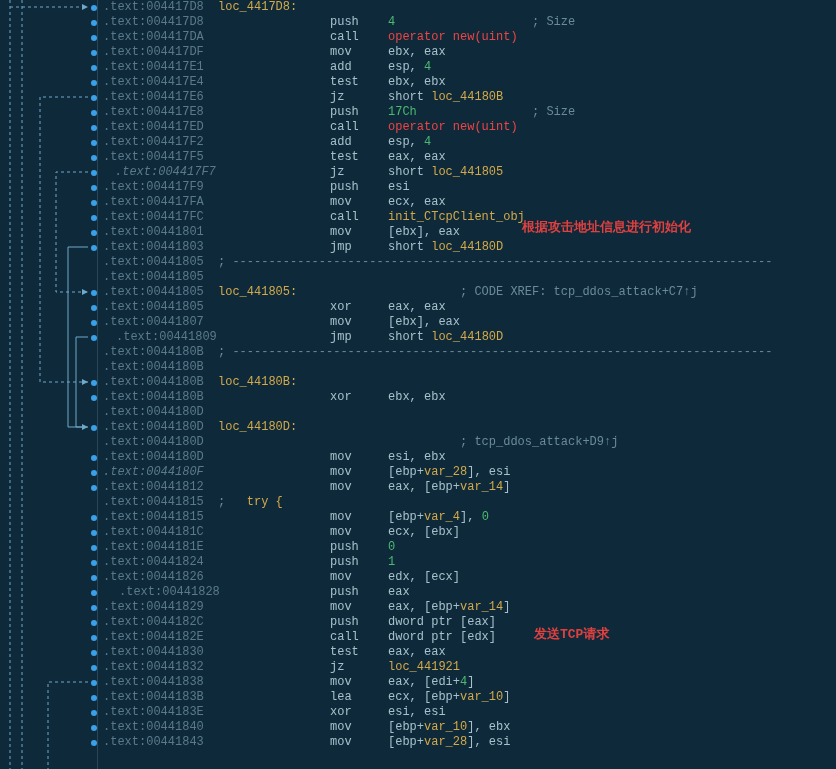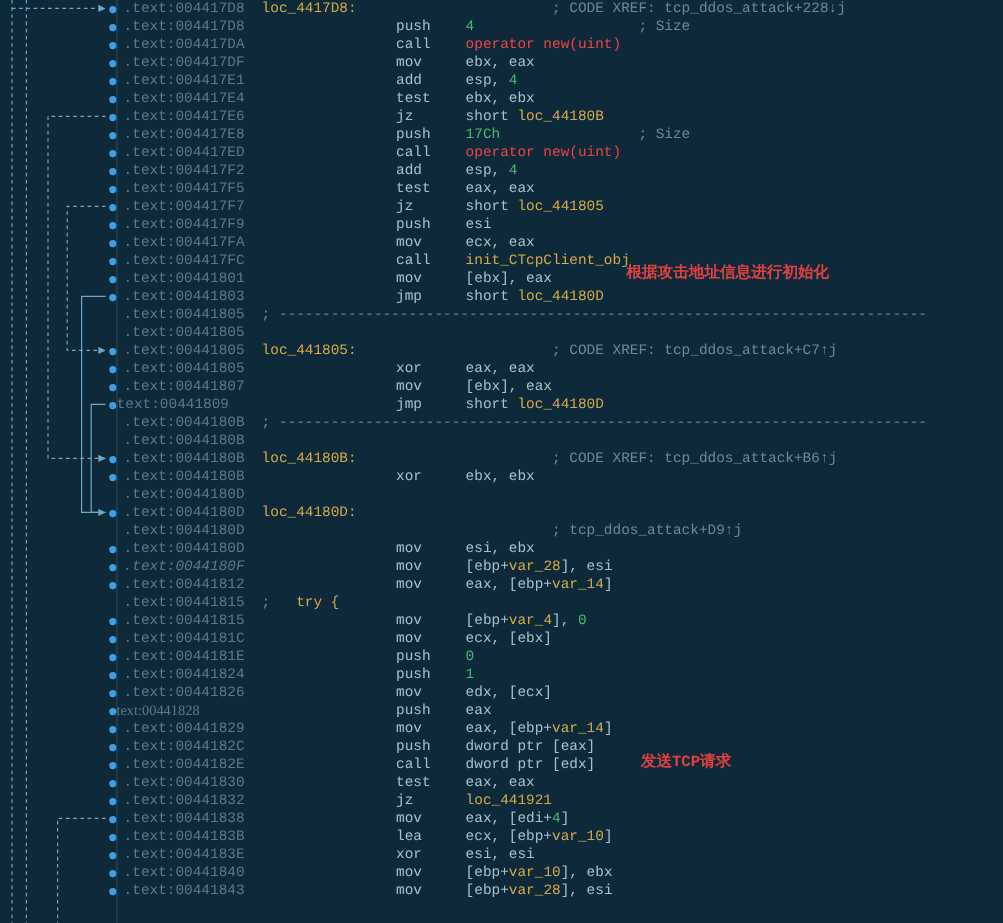--- a/index.html
+++ b/index.html
@@ -89,60 +89,60 @@
       <polygon points="88,427 82,424 82,430" fill="#6fa8c8" stroke="none"></polygon>
 
       <path d="M 88 337 L 76 337 L 76 427 L 86 427"></path>
 
       <path d="M 88 682 L 48 682 L 48 769" stroke-dasharray="3,3"></path>
     </g>
   </svg>
 </div>
 
 <div class="listing" id="listing">
-    <div class="line"><div class="dot"></div><span class="addr txt-block" style="left: 103px;">.text:004417D8</span><span class="label" style="position: absolute; left: 218px;">loc_4417D8:</span><span class="cmt" style="position: absolute; left: 460px;">; CODE XREF: tcp_ddos_attack+228↓j</span></div>
+    <div class="line"><div class="dot"></div><span class="addr txt-block" style="left: 103px;">.text:004417D8</span><span class="label" style="position: absolute; left: 218px;">loc_4417D8:</span></div>
     <div class="line"><div class="dot"></div><span class="addr txt-block" style="left: 103px;">.text:004417D8</span><span class="mnem" style="position: absolute; left: 330px;">push</span><span style="position: absolute; left: 388px;"><span class="num">4</span></span><span class="cmt" style="position: absolute; left: 532px;">; Size</span></div>
     <div class="line"><div class="dot"></div><span class="addr txt-block" style="left: 103px;">.text:004417DA</span><span class="mnem" style="position: absolute; left: 330px;">call</span><span style="position: absolute; left: 388px;"><span class="cyan-call">operator new(uint)</span></span></div>
     <div class="line"><div class="dot"></div><span class="addr txt-block" style="left: 103px;">.text:004417DF</span><span class="mnem" style="position: absolute; left: 330px;">mov</span><span style="position: absolute; left: 388px;"><span class="op">ebx, eax</span></span></div>
     <div class="line"><div class="dot"></div><span class="addr txt-block" style="left: 103px;">.text:004417E1</span><span class="mnem" style="position: absolute; left: 330px;">add</span><span style="position: absolute; left: 388px;"><span class="op">esp, </span><span class="num">4</span></span></div>
     <div class="line"><div class="dot"></div><span class="addr txt-block" style="left: 103px;">.text:004417E4</span><span class="mnem" style="position: absolute; left: 330px;">test</span><span style="position: absolute; left: 388px;"><span class="op">ebx, ebx</span></span></div>
     <div class="line"><div class="dot"></div><span class="addr txt-block" style="left: 103px;">.text:004417E6</span><span class="mnem" style="position: absolute; left: 330px;">jz</span><span style="position: absolute; left: 388px;"><span class="op">short </span><span class="call-target">loc_44180B</span></span></div>
     <div class="line"><div class="dot"></div><span class="addr txt-block" style="left: 103px;">.text:004417E8</span><span class="mnem" style="position: absolute; left: 330px;">push</span><span style="position: absolute; left: 388px;"><span class="num">17Ch</span></span><span class="cmt" style="position: absolute; left: 532px;">; Size</span></div>
     <div class="line"><div class="dot"></div><span class="addr txt-block" style="left: 103px;">.text:004417ED</span><span class="mnem" style="position: absolute; left: 330px;">call</span><span style="position: absolute; left: 388px;"><span class="cyan-call">operator new(uint)</span></span></div>
     <div class="line"><div class="dot"></div><span class="addr txt-block" style="left: 103px;">.text:004417F2</span><span class="mnem" style="position: absolute; left: 330px;">add</span><span style="position: absolute; left: 388px;"><span class="op">esp, </span><span class="num">4</span></span></div>
     <div class="line"><div class="dot"></div><span class="addr txt-block" style="left: 103px;">.text:004417F5</span><span class="mnem" style="position: absolute; left: 330px;">test</span><span style="position: absolute; left: 388px;"><span class="op">eax, eax</span></span></div>
-    <div class="line"><div class="dot"></div><span class="addr txt-block" style="left: 103px;">.text:004417F7</span><span class="mnem" style="position: absolute; left: 330px;">jz</span><span style="position: absolute; left: 388px;"><span class="op">short </span><span class="call-target">loc_441805</span></span></div>
+    <div class="line"><div class="dot"></div><span class="addr txt-block" style="left: 115px; font-style: italic;">.text:004417F7</span><span class="mnem" style="position: absolute; left: 330px;">jz</span><span style="position: absolute; left: 388px;"><span class="op">short </span><span class="call-target">loc_441805</span></span></div>
     <div class="line"><div class="dot"></div><span class="addr txt-block" style="left: 103px;">.text:004417F9</span><span class="mnem" style="position: absolute; left: 330px;">push</span><span style="position: absolute; left: 388px;"><span class="op">esi</span></span></div>
     <div class="line"><div class="dot"></div><span class="addr txt-block" style="left: 103px;">.text:004417FA</span><span class="mnem" style="position: absolute; left: 330px;">mov</span><span style="position: absolute; left: 388px;"><span class="op">ecx, eax</span></span></div>
     <div class="line"><div class="dot"></div><span class="addr txt-block" style="left: 103px;">.text:004417FC</span><span class="mnem" style="position: absolute; left: 330px;">call</span><span style="position: absolute; left: 388px;"><span class="call-target">init_CTcpClient_obj</span></span></div>
     <div class="line"><div class="dot"></div><span class="addr txt-block" style="left: 103px;">.text:00441801</span><span class="mnem" style="position: absolute; left: 330px;">mov</span><span style="position: absolute; left: 388px;"><span class="op">[ebx], eax</span></span></div>
     <div class="line"><div class="dot"></div><span class="addr txt-block" style="left: 103px;">.text:00441803</span><span class="mnem" style="position: absolute; left: 330px;">jmp</span><span style="position: absolute; left: 388px;"><span class="op">short </span><span class="call-target">loc_44180D</span></span></div>
     <div class="line"><span class="addr txt-block" style="left: 103px;">.text:00441805</span><span class="sep-dash" style="position: absolute; left: 218px;">; ---------------------------------------------------------------------------</span></div>
     <div class="line"><span class="addr txt-block" style="left: 103px;">.text:00441805</span></div>
     <div class="line"><div class="dot"></div><span class="addr txt-block" style="left: 103px;">.text:00441805</span><span class="label" style="position: absolute; left: 218px;">loc_441805:</span><span class="cmt" style="position: absolute; left: 460px;">; CODE XREF: tcp_ddos_attack+C7↑j</span></div>
     <div class="line"><div class="dot"></div><span class="addr txt-block" style="left: 103px;">.text:00441805</span><span class="mnem" style="position: absolute; left: 330px;">xor</span><span style="position: absolute; left: 388px;"><span class="op">eax, eax</span></span></div>
     <div class="line"><div class="dot"></div><span class="addr txt-block" style="left: 103px;">.text:00441807</span><span class="mnem" style="position: absolute; left: 330px;">mov</span><span style="position: absolute; left: 388px;"><span class="op">[ebx], eax</span></span></div>
-    <div class="line"><div class="dot"></div><span class="addr txt-block" style="left: 90px;">.text:00441809</span><span class="mnem" style="position: absolute; left: 330px;">jmp</span><span style="position: absolute; left: 388px;"><span class="op">short </span><span class="call-target">loc_44180D</span></span></div>
+    <div class="line"><div class="dot"></div><span class="addr txt-block" style="left: 116px;">.text:00441809</span><span class="mnem" style="position: absolute; left: 330px;">jmp</span><span style="position: absolute; left: 388px;"><span class="op">short </span><span class="call-target">loc_44180D</span></span></div>
     <div class="line"><span class="addr txt-block" style="left: 103px;">.text:0044180B</span><span class="sep-dash" style="position: absolute; left: 218px;">; ---------------------------------------------------------------------------</span></div>
     <div class="line"><span class="addr txt-block" style="left: 103px;">.text:0044180B</span></div>
-    <div class="line"><div class="dot"></div><span class="addr txt-block" style="left: 103px;">.text:0044180B</span><span class="label" style="position: absolute; left: 218px;">loc_44180B:</span><span class="cmt" style="position: absolute; left: 460px;">; CODE XREF: tcp_ddos_attack+B6↑j</span></div>
+    <div class="line"><div class="dot"></div><span class="addr txt-block" style="left: 103px;">.text:0044180B</span><span class="label" style="position: absolute; left: 218px;">loc_44180B:</span></div>
     <div class="line"><div class="dot"></div><span class="addr txt-block" style="left: 103px;">.text:0044180B</span><span class="mnem" style="position: absolute; left: 330px;">xor</span><span style="position: absolute; left: 388px;"><span class="op">ebx, ebx</span></span></div>
     <div class="line"><span class="addr txt-block" style="left: 103px;">.text:0044180D</span></div>
     <div class="line"><div class="dot"></div><span class="addr txt-block" style="left: 103px;">.text:0044180D</span><span class="label" style="position: absolute; left: 218px;">loc_44180D:</span></div>
     <div class="line"><span class="addr txt-block" style="left: 103px;">.text:0044180D</span><span class="cmt" style="position: absolute; left: 460px;">; tcp_ddos_attack+D9↑j</span></div>
     <div class="line"><div class="dot"></div><span class="addr txt-block" style="left: 103px;">.text:0044180D</span><span class="mnem" style="position: absolute; left: 330px;">mov</span><span style="position: absolute; left: 388px;"><span class="op">esi, ebx</span></span></div>
     <div class="line"><div class="dot"></div><span class="addr txt-block" style="left: 103px; font-style: italic;">.text:0044180F</span><span class="mnem" style="position: absolute; left: 330px;">mov</span><span style="position: absolute; left: 388px;"><span class="op">[ebp+</span><span class="var">var_28</span><span class="op">], esi</span></span></div>
     <div class="line"><div class="dot"></div><span class="addr txt-block" style="left: 103px;">.text:00441812</span><span class="mnem" style="position: absolute; left: 330px;">mov</span><span style="position: absolute; left: 388px;"><span class="op">eax, [ebp+</span><span class="var">var_14</span><span class="op">]</span></span></div>
     <div class="line"><span class="addr txt-block" style="left: 103px;">.text:00441815</span><span style="position: absolute; left: 218px;"><span class="cmt">; &nbsp;&nbsp;</span><span class="call-target">try {</span></span></div>
     <div class="line"><div class="dot"></div><span class="addr txt-block" style="left: 103px;">.text:00441815</span><span class="mnem" style="position: absolute; left: 330px;">mov</span><span style="position: absolute; left: 388px;"><span class="op">[ebp+</span><span class="var">var_4</span><span class="op">], </span><span class="num">0</span></span></div>
     <div class="line"><div class="dot"></div><span class="addr txt-block" style="left: 103px;">.text:0044181C</span><span class="mnem" style="position: absolute; left: 330px;">mov</span><span style="position: absolute; left: 388px;"><span class="op">ecx, [ebx]</span></span></div>
     <div class="line"><div class="dot"></div><span class="addr txt-block" style="left: 103px;">.text:0044181E</span><span class="mnem" style="position: absolute; left: 330px;">push</span><span style="position: absolute; left: 388px;"><span class="num">0</span></span></div>
     <div class="line"><div class="dot"></div><span class="addr txt-block" style="left: 103px;">.text:00441824</span><span class="mnem" style="position: absolute; left: 330px;">push</span><span style="position: absolute; left: 388px;"><span class="num">1</span></span></div>
     <div class="line"><div class="dot"></div><span class="addr txt-block" style="left: 103px;">.text:00441826</span><span class="mnem" style="position: absolute; left: 330px;">mov</span><span style="position: absolute; left: 388px;"><span class="op">edx, [ecx]</span></span></div>
-    <div class="line"><div class="dot"></div><span class="addr txt-block" style="left: 94px; font-family: Liberation Serif, serif;">.text:00441828</span><span class="mnem" style="position: absolute; left: 330px;">push</span><span style="position: absolute; left: 388px;"><span class="op">eax</span></span></div>
+    <div class="line"><div class="dot"></div><span class="addr txt-block" style="left: 119px;">.text:00441828</span><span class="mnem" style="position: absolute; left: 330px;">push</span><span style="position: absolute; left: 388px;"><span class="op">eax</span></span></div>
     <div class="line"><div class="dot"></div><span class="addr txt-block" style="left: 103px;">.text:00441829</span><span class="mnem" style="position: absolute; left: 330px;">mov</span><span style="position: absolute; left: 388px;"><span class="op">eax, [ebp+</span><span class="var">var_14</span><span class="op">]</span></span></div>
     <div class="line"><div class="dot"></div><span class="addr txt-block" style="left: 103px;">.text:0044182C</span><span class="mnem" style="position: absolute; left: 330px;">push</span><span style="position: absolute; left: 388px;"><span class="op">dword ptr [eax]</span></span></div>
     <div class="line"><div class="dot"></div><span class="addr txt-block" style="left: 103px;">.text:0044182E</span><span class="mnem" style="position: absolute; left: 330px;">call</span><span style="position: absolute; left: 388px;"><span class="op">dword ptr [edx] </span></span></div>
     <div class="line"><div class="dot"></div><span class="addr txt-block" style="left: 103px;">.text:00441830</span><span class="mnem" style="position: absolute; left: 330px;">test</span><span style="position: absolute; left: 388px;"><span class="op">eax, eax</span></span></div>
     <div class="line"><div class="dot"></div><span class="addr txt-block" style="left: 103px;">.text:00441832</span><span class="mnem" style="position: absolute; left: 330px;">jz</span><span style="position: absolute; left: 388px;"><span class="call-target">loc_441921</span></span></div>
     <div class="line"><div class="dot"></div><span class="addr txt-block" style="left: 103px;">.text:00441838</span><span class="mnem" style="position: absolute; left: 330px;">mov</span><span style="position: absolute; left: 388px;"><span class="op">eax, [edi+</span><span class="num">4</span><span class="op">]</span></span></div>
     <div class="line"><div class="dot"></div><span class="addr txt-block" style="left: 103px;">.text:0044183B</span><span class="mnem" style="position: absolute; left: 330px;">lea</span><span style="position: absolute; left: 388px;"><span class="op">ecx, [ebp+</span><span class="var">var_10</span><span class="op">]</span></span></div>
     <div class="line"><div class="dot"></div><span class="addr txt-block" style="left: 103px;">.text:0044183E</span><span class="mnem" style="position: absolute; left: 330px;">xor</span><span style="position: absolute; left: 388px;"><span class="op">esi, esi</span></span></div>
     <div class="line"><div class="dot"></div><span class="addr txt-block" style="left: 103px;">.text:00441840</span><span class="mnem" style="position: absolute; left: 330px;">mov</span><span style="position: absolute; left: 388px;"><span class="op">[ebp+</span><span class="var">var_10</span><span class="op">], ebx</span></span></div>
     <div class="line"><div class="dot"></div><span class="addr txt-block" style="left: 103px;">.text:00441843</span><span class="mnem" style="position: absolute; left: 330px;">mov</span><span style="position: absolute; left: 388px;"><span class="op">[ebp+</span><span class="var">var_28</span><span class="op">], esi</span></span></div>

